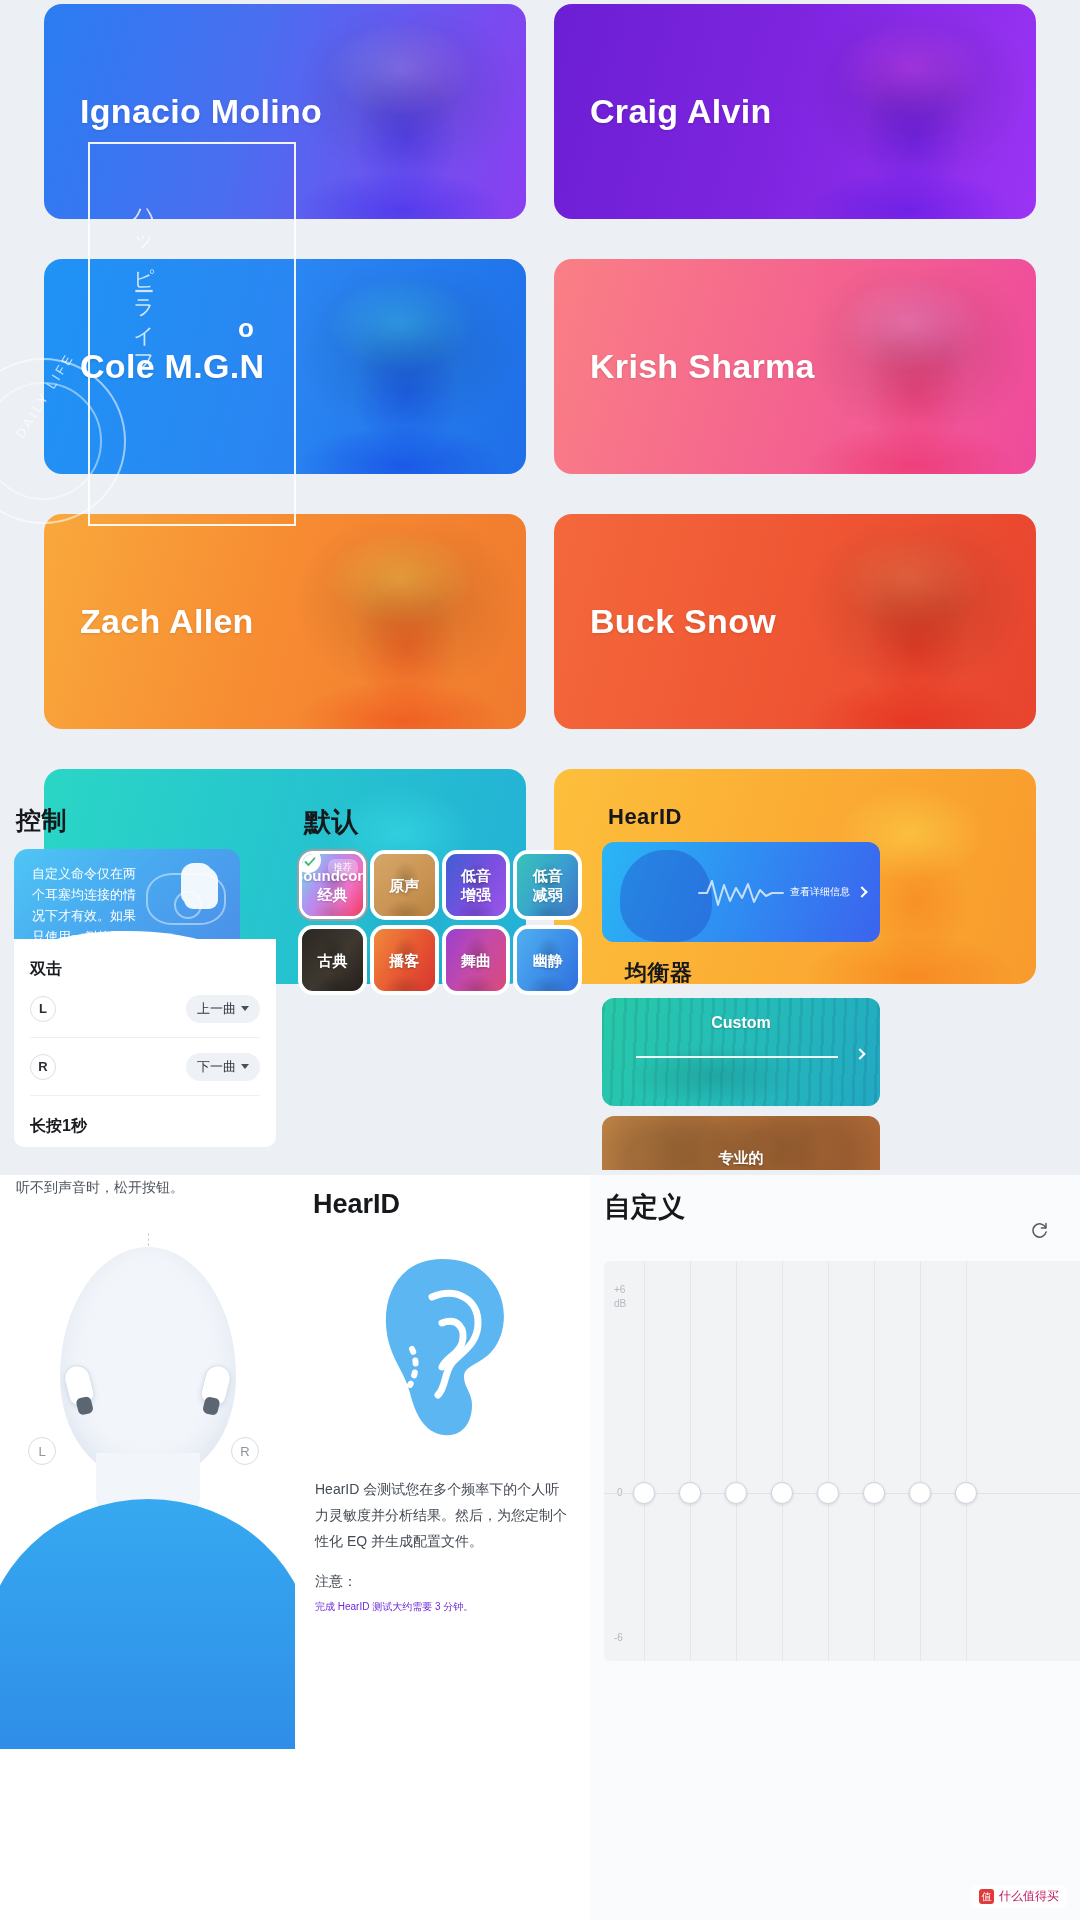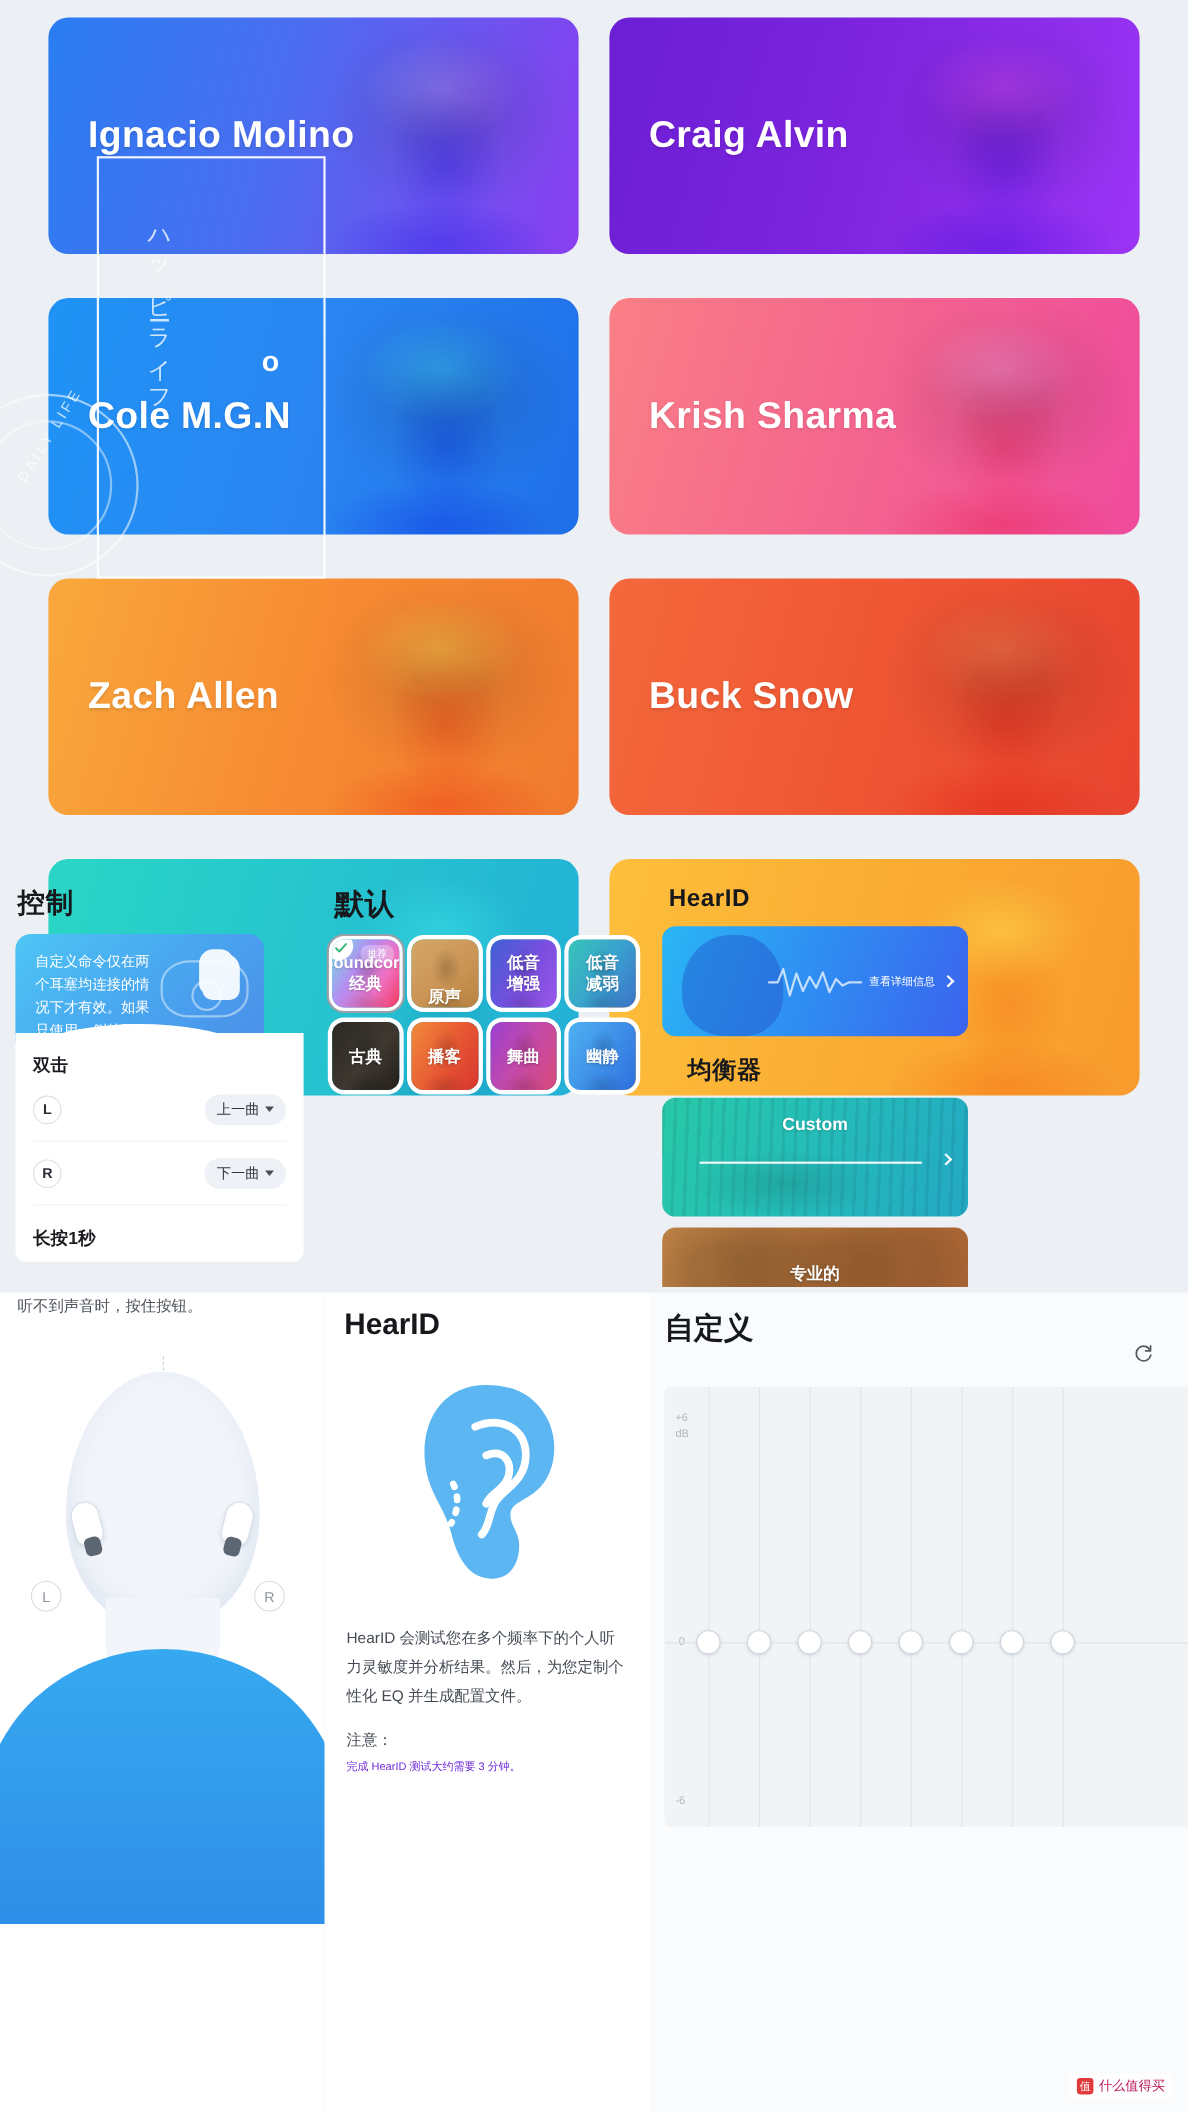--- a/index.html
+++ b/index.html
@@ -9,21 +9,21 @@
     background:#eceff3;
     position:relative;
     overflow:hidden;
   }
   .page { position:relative; width:1080px; height:1920px; }
 
   
   .artist-grid {
     position:absolute; left:0; top:0; width:1080px; height:790px;
     background:#eceff3;
-    padding:16px 44px;
+    padding:4px 44px;
   }
   .artist-row { display:flex; gap:28px; margin-bottom:40px; }
   .artist-card {
     position:relative; flex:1; height:215px; border-radius:18px;
     overflow:hidden; display:flex; align-items:center;
   }
   .artist-card .face {
     position:absolute; right:0; top:0; width:52%; height:100%;
     background:
       radial-gradient(ellipse 46% 34% at 50% 30%, rgba(255,255,255,.30), transparent 64%),
@@ -155,21 +155,21 @@
     background:#fff; border-radius:50%; z-index:4;
     display:flex; align-items:flex-end; justify-content:flex-end; padding:5px 5px;
   }
   .preset .check svg { width:12px; height:12px; }
   .badge {
     position:absolute; right:5px; top:5px; z-index:4;
     background:rgba(255,255,255,.30); color:#fff; font-size:9px;
     border-radius:7px; padding:2px 6px; font-weight:normal;
   }
   .g-classic{background:linear-gradient(120deg,#6fe3e8 0%,#b58df0 38%,#f06fc0 70%,#f0395e 100%);}
-  .g-acoustic{background:linear-gradient(140deg,#d6a768 0%,#c99353 60%,#b8813f 100%);align-items:flex-end;}
+  .g-acoustic{background:linear-gradient(140deg,#d6a768 0%,#c99353 60%,#b8813f 100%);}
   .g-bassup{background:linear-gradient(120deg,#3f5fd4 0%,#7a4fe0 55%,#9b56e8 100%);}
   .g-bassdown{background:linear-gradient(120deg,#37c4b8 0%,#3a9fd0 55%,#3d72c8 100%);}
   .g-classical{background:linear-gradient(130deg,#2b2822 0%,#3e3830 55%,#241f1a 100%);}
   .g-podcast{background:linear-gradient(120deg,#f08a3c 0%,#e85a33 50%,#d8352e 100%);}
   .g-dance{background:linear-gradient(120deg,#9b3fd0 0%,#c44aa8 50%,#d94a7a 100%);}
   .g-quiet{background:linear-gradient(120deg,#4fb0f0 0%,#3d8ee8 55%,#2f6fdc 100%);}
   .sil{position:absolute;inset:0;z-index:2;opacity:.32;
        background:radial-gradient(ellipse 32% 44% at 52% 42%, rgba(0,0,0,.55), transparent 68%),
                   radial-gradient(ellipse 46% 30% at 50% 96%, rgba(0,0,0,.45), transparent 72%);}
 
@@ -456,21 +456,21 @@
       <div class="pro-card">
         <div class="grp"></div>
         <div class="txt">专业的</div>
       </div>
     </div>
   </div>
 
   <div class="bot-band">
 
     <div class="test-panel">
-      <div class="test-text" style="padding-top:0;">听不到声音时，按住按钮。</div>
+      <div class="test-text" style="padding-top:0;">听不到声音时，松开按钮。</div>
       <div class="head-wrap">
         <div class="dash"></div>
         <div class="head-shape"></div>
         <div class="head-neck"></div>
         <div class="bud l"></div>
         <div class="bud r"></div>
         <div class="lr-pill l">L</div>
         <div class="lr-pill r">R</div>
         <div class="blue-dome"></div>
       </div>

